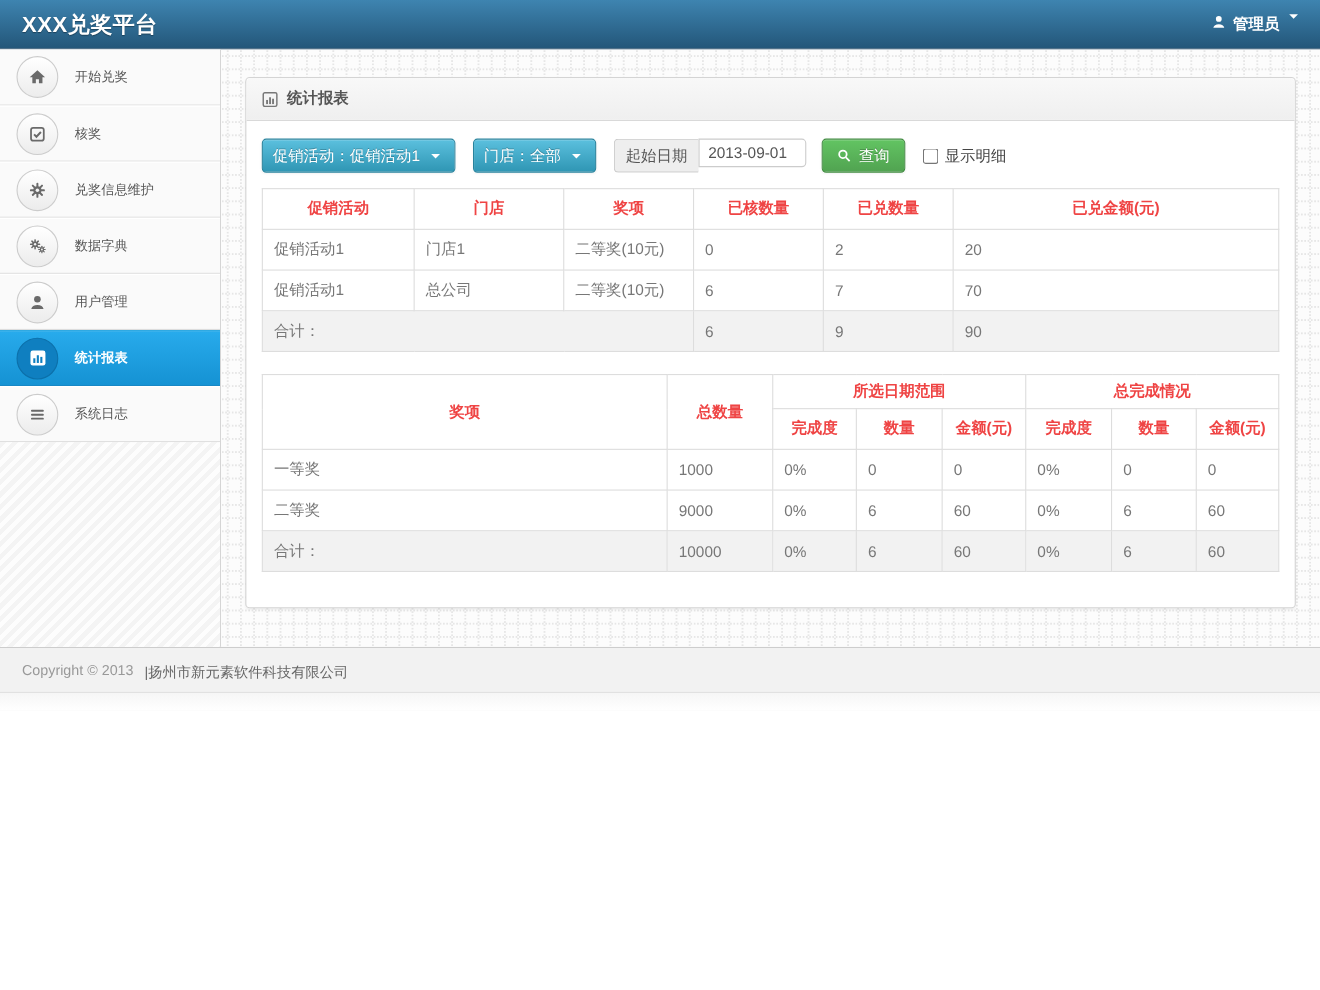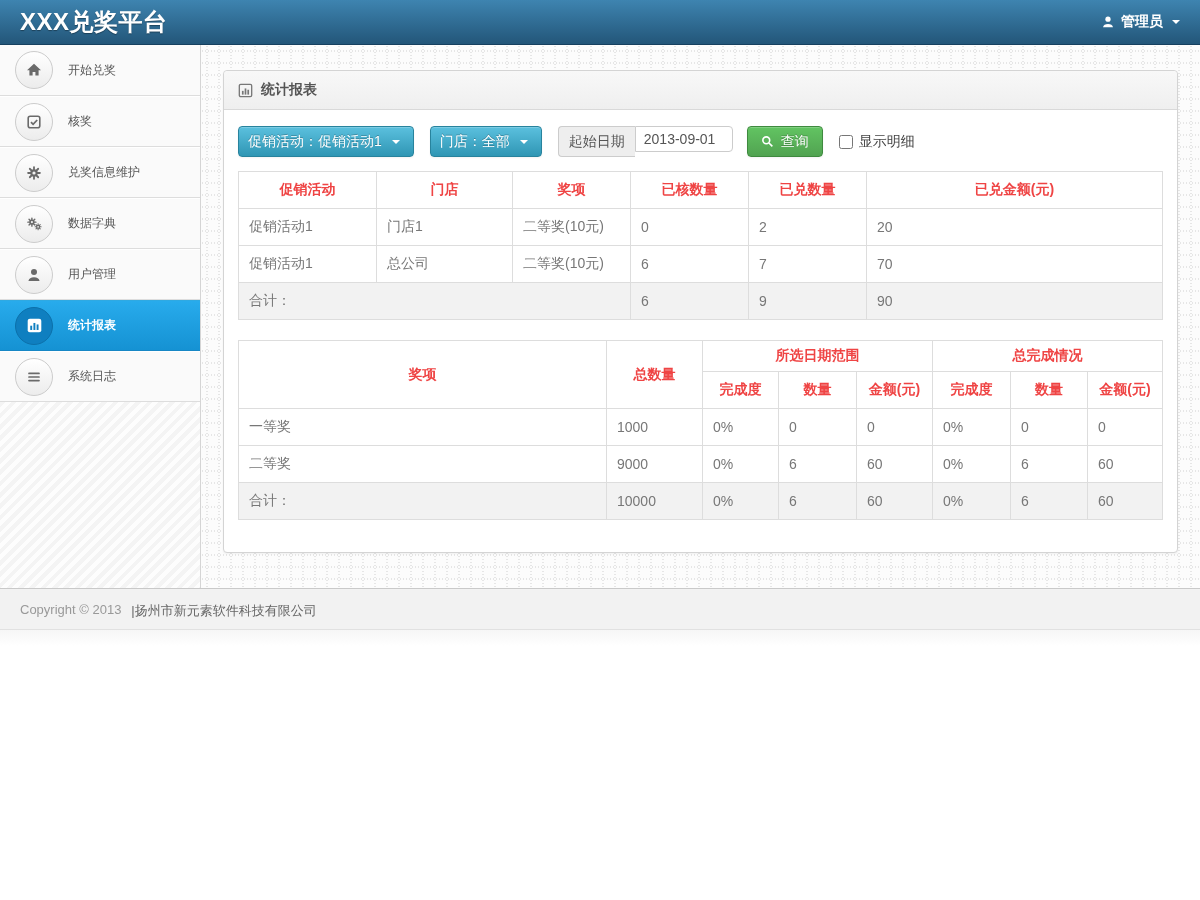--- a/index.html
+++ b/index.html
@@ -1,22 +1,22 @@
 <!DOCTYPE html>
 <html><head>
 <meta charset="utf-8">
 <style>
   * { margin:0; padding:0; box-sizing:border-box; }
   html,body { width:1200px; height:900px; background:#fff; font-family:"Liberation Sans","DejaVu Sans",sans-serif; overflow:hidden; }
 
   
   .navbar { height:45px; background:linear-gradient(#3e84b0,#235679); border-bottom:1px solid #16405f;
             display:flex; align-items:center; justify-content:space-between; padding:0 20px; }
-  .brand { color:#fff; font-size:24px; font-weight:bold; text-shadow:0 1px 1px rgba(0,0,0,.35); letter-spacing:.5px; }
-  .user-menu { display:flex; align-items:center; gap:6px; color:#fff; font-size:14px; font-weight:bold; cursor:pointer; }
+  .brand { color:#fff; font-size:20px; font-weight:bold; text-shadow:0 1px 1px rgba(0,0,0,.35); letter-spacing:.5px; }
+  .user-menu { display:flex; gap:6px; color:#fff; font-size:14px; font-weight:bold; cursor:pointer; }
   .caret { display:inline-block; width:0; height:0; border-left:4px solid transparent; border-right:4px solid transparent; border-top:4px solid #fff; margin-left:3px; }
 
   
   .layout { display:flex; height:543px; }
   .sidebar { width:201px; border-right:1px solid #d5d5d5; background:#fafafa; display:flex; flex-direction:column; }
   .side-item { height:51px; display:flex; align-items:center; gap:15px; padding-left:15px;
                border-top:1px solid #fff; border-bottom:1px solid #ddd; font-size:12px; color:#555; cursor:pointer; background:#fafafa; }
   .side-item:first-child { border-top:none; }
   .icon-circle { width:38px; height:38px; border-radius:50%; border:1px solid #ccc; background:linear-gradient(#fff,#ececec);
                  display:flex; align-items:center; justify-content:center; color:#6a6a6a; flex:none; }

